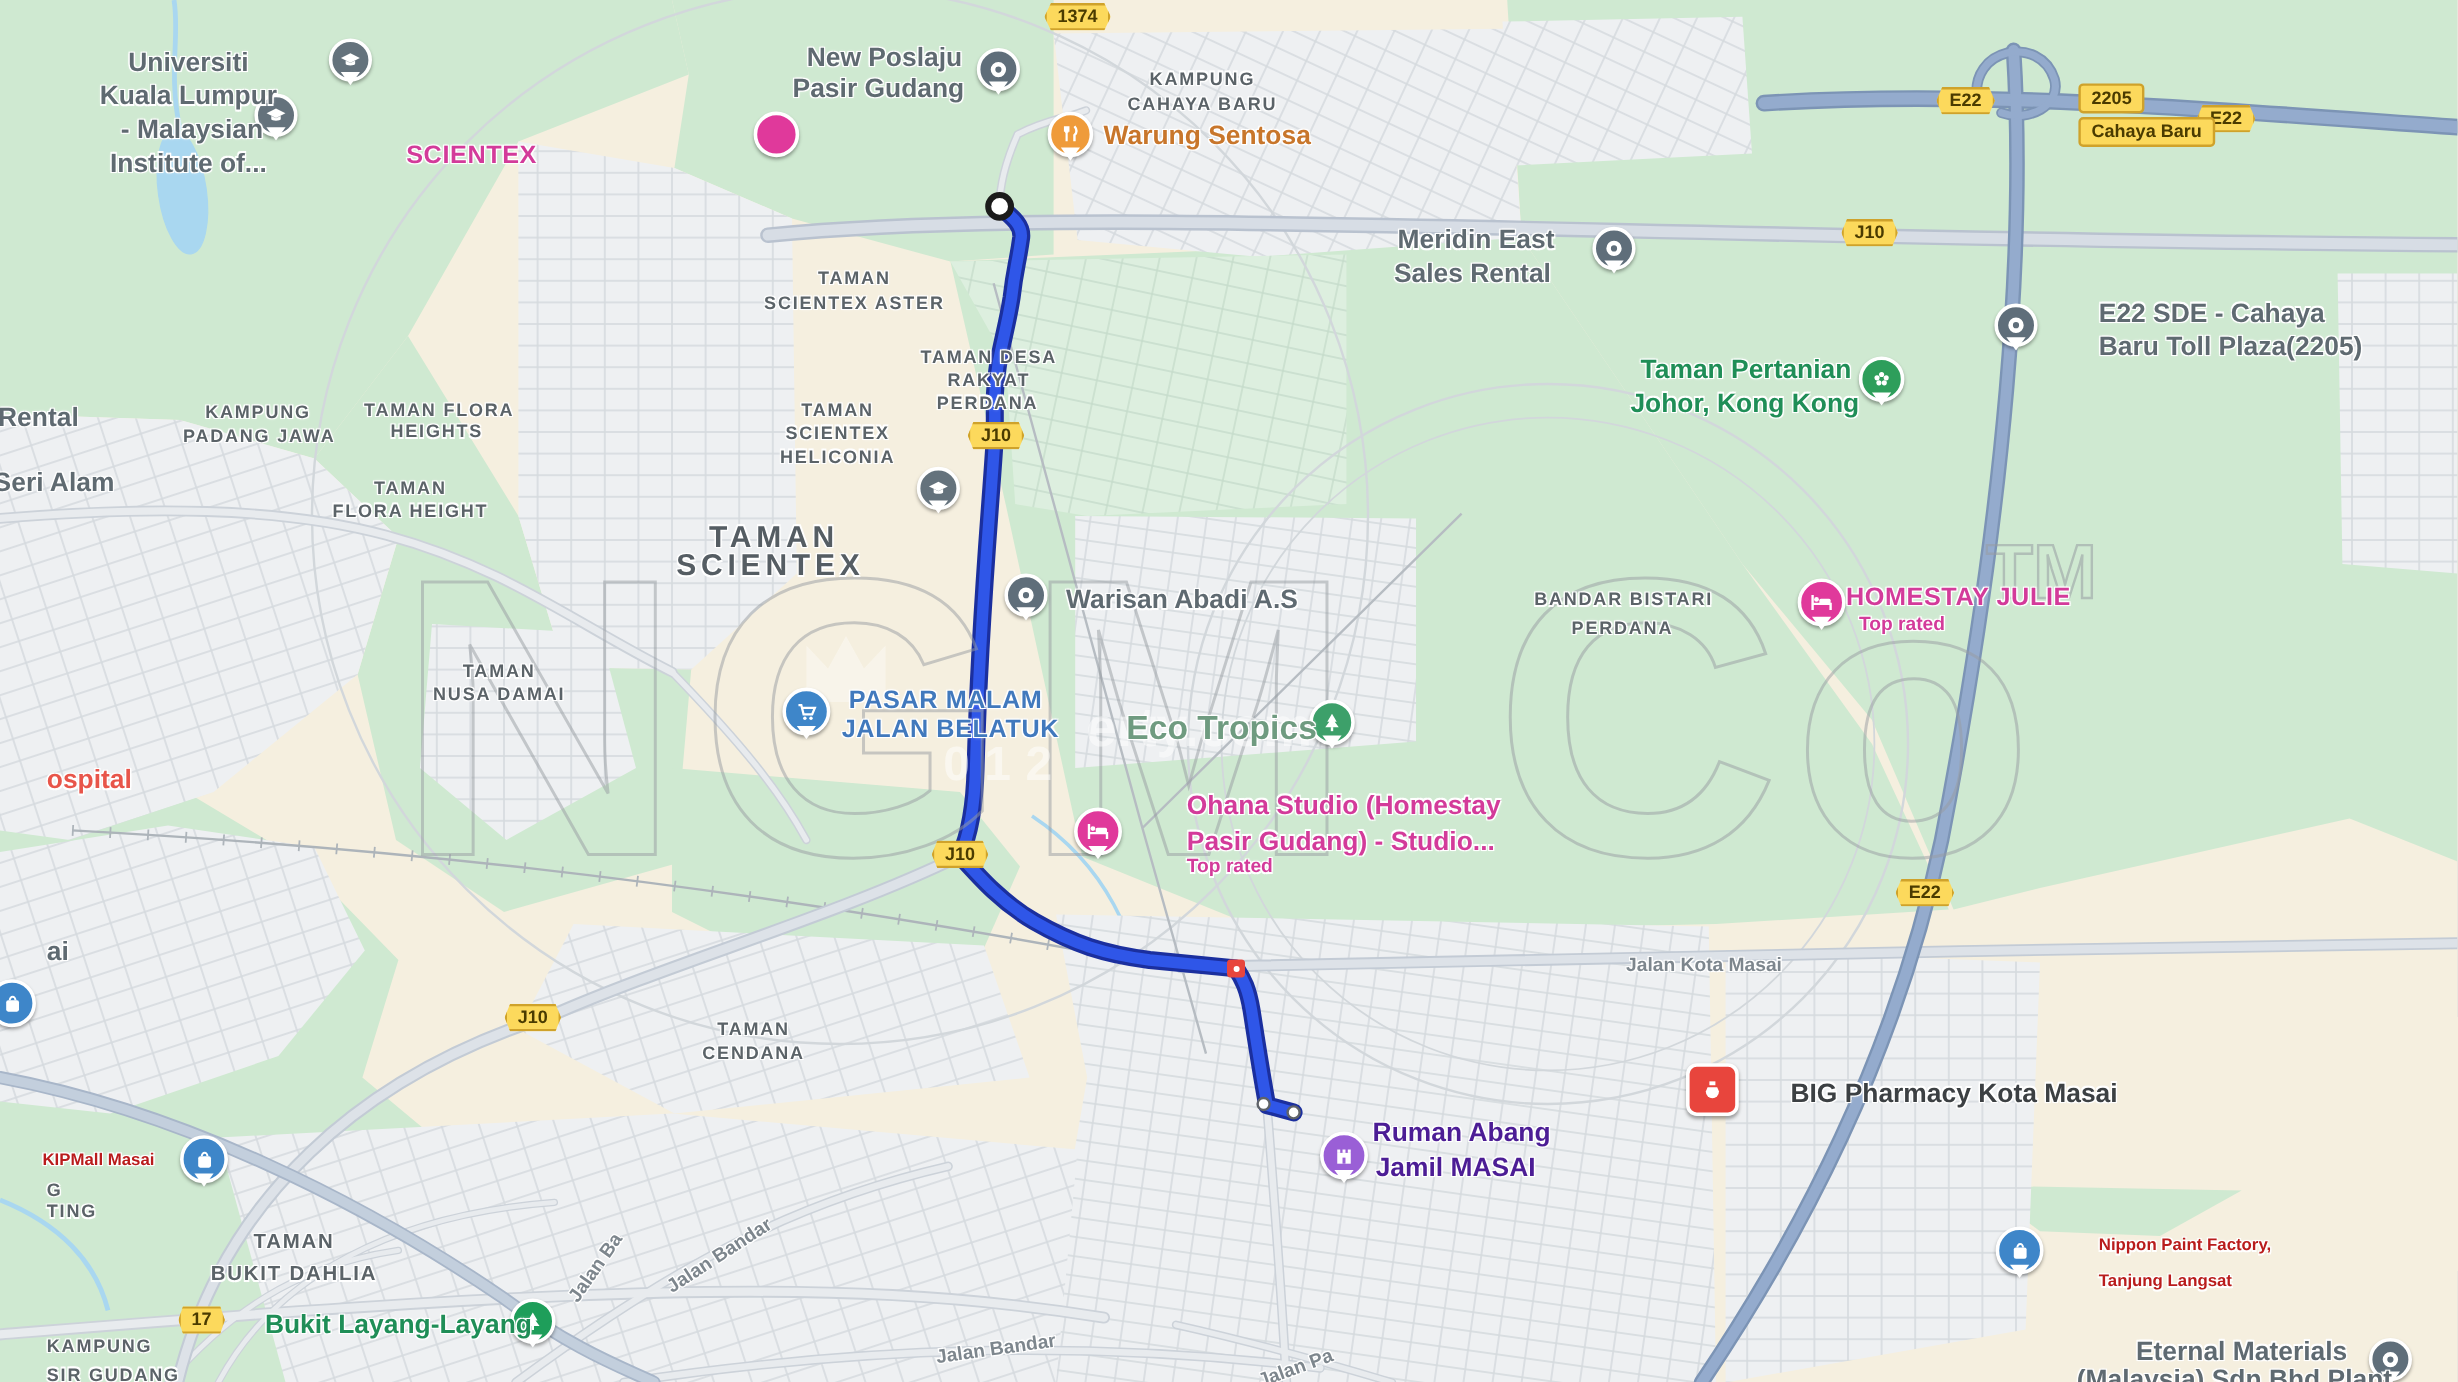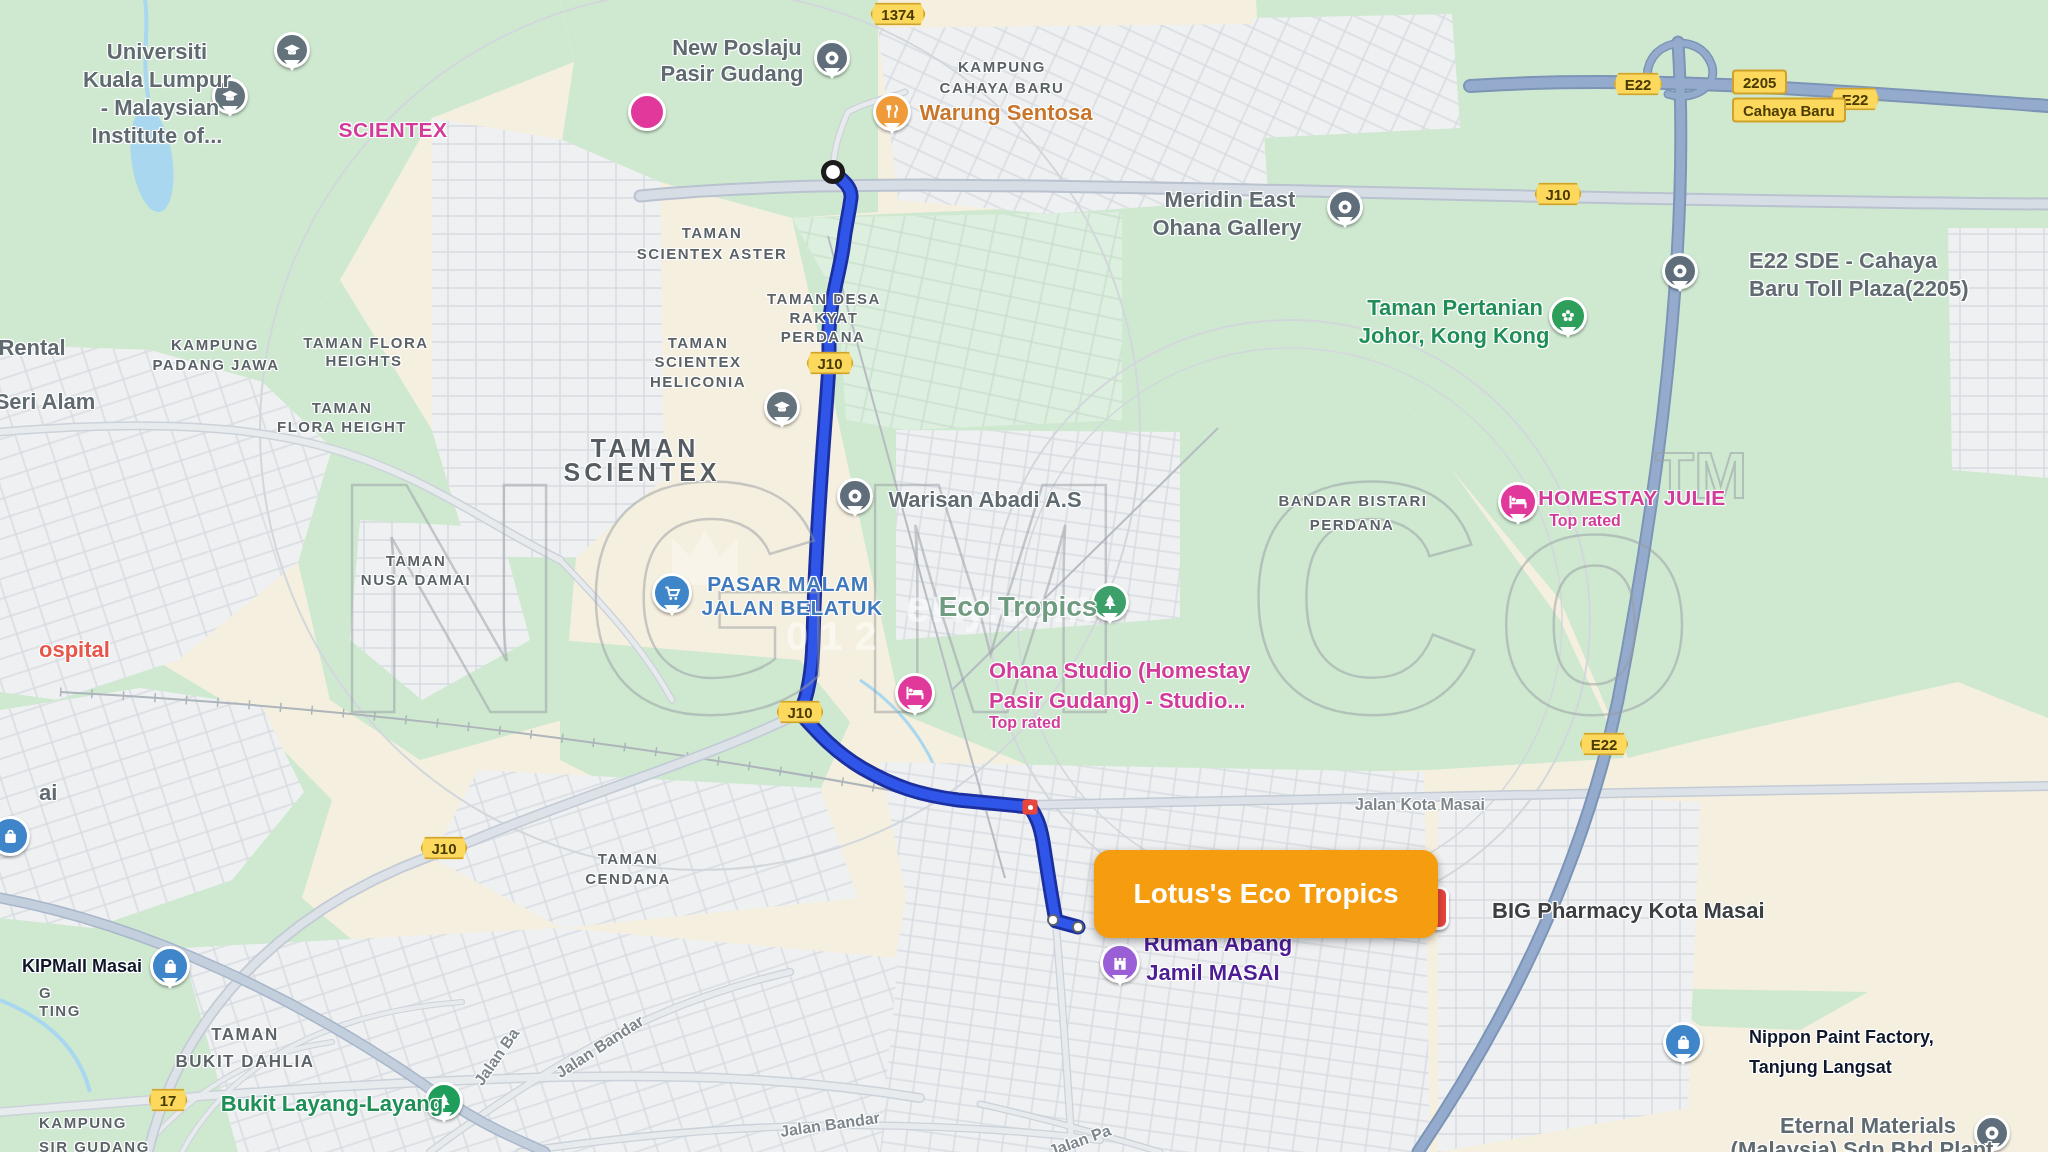--- a/index.html
+++ b/index.html
@@ -9,21 +9,21 @@
   .lbl{position:absolute;white-space:nowrap;transform:translate(-50%,-50%);
        text-shadow:1px 1px 0 #fff,-1px -1px 0 #fff,1px -1px 0 #fff,-1px 1px 0 #fff,0 0 3px #fff;
        z-index:30;}
   .la{transform:translate(0,-50%);padding-left:37px;}            
   .poi{color:#5f6a71;font-size:22px;font-weight:bold;}
   .poi-green{color:#1f8e57;font-size:22px;font-weight:bold;}
   .poi-eco{color:#6f9b80;font-size:28px;font-weight:bold;}
   .poi-pink{color:#d33b9a;font-size:22px;font-weight:bold;}
   .poi-pink-caps{color:#d33b9a;font-size:21px;font-weight:bold;letter-spacing:.5px;}
   .toprated{color:#d33b9a;font-size:16px;font-weight:bold;}
-  .poi-blue{color:#0f172a;font-size:18px;font-weight:bold;}
+  .poi-blue{color:#b91c1c;font-size:14px;font-weight:bold;}
   .poi-blue-caps{color:#4179bd;font-size:21px;font-weight:bold;letter-spacing:.5px;}
   .poi-orange{color:#c8762b;font-size:22px;font-weight:bold;}
   .poi-purple{color:#4c1d95;font-size:22px;font-weight:bold;}
   .poi-dark{color:#3c4043;font-size:22px;font-weight:bold;}
   .poi-red{color:#e8554a;font-size:22px;font-weight:bold;}
   .area{color:#5b6368;font-size:15px;font-weight:bold;letter-spacing:1.5px;}
   .area-md{font-size:17px;}
   .area-big{color:#555d63;font-size:25px;font-weight:bold;letter-spacing:4px;}
   .street{color:#7d868d;font-size:16px;font-weight:bold;text-shadow:1px 1px 0 #fff,-1px -1px 0 #fff,1px -1px 0 #fff,-1px 1px 0 #fff;}
   .shield{position:absolute;transform:translate(-50%,-50%);z-index:28;background:#fcd95c;
@@ -212,21 +212,21 @@
 <div class="lbl area" style="left:823px;top:336px">PERDANA</div>
 
 <div class="lbl area" style="left:698px;top:342px">TAMAN</div>
 <div class="lbl area" style="left:698px;top:361px">SCIENTEX</div>
 <div class="lbl area" style="left:698px;top:381px">HELICONIA</div>
 
 <div class="lbl area-big" style="left:645px;top:448px">TAMAN</div>
 <div class="lbl area-big" style="left:642px;top:472px">SCIENTEX</div>
 
 <div class="lbl poi" style="left:1230px;top:200px">Meridin East</div>
-<div class="lbl poi" style="left:1227px;top:228px">Ohana Gallery</div>
+<div class="lbl poi" style="left:1227px;top:228px">Sales Rental</div>
 
 <div class="lbl poi-green" style="left:1455px;top:308px">Taman Pertanian</div>
 <div class="lbl poi-green" style="left:1454px;top:336px">Johor, Kong Kong</div>
 
 <div class="lbl poi la" style="left:1712px;top:261px">E22 SDE - Cahaya</div>
 <div class="lbl poi la" style="left:1712px;top:289px">Baru Toll Plaza(2205)</div>
 
 <div class="lbl poi-pink-caps" style="left:1632px;top:498px">HOMESTAY JULIE</div>
 <div class="lbl toprated" style="left:1585px;top:521px">Top rated</div>
 
@@ -434,17 +434,14 @@
     <rect x="6" y="2.5" width="4" height="2.6" fill="#fff"></rect>
         <path d="M4.8 6.5 h6.4 l1.2 2.8 a4.4 4.4 0 0 1 -8.8 0 Z" fill="#fff"></path>
   </svg>
 </div>
 
 <div class="startpt" style="left:833px;top:172px"></div>
 <div class="minired" style="left:1030px;top:807px"></div>
 <div class="endpt" style="left:1053px;top:920px"></div>
 <div class="endpt" style="left:1078px;top:927px"></div>
 
-<div id="lotus-box" class="annot" style="left: 1266px; top: 894px; position: absolute;">
-  <span>Lotus's Eco Tropics</span>
-</div>
 
 </div>
 
 </body></html>

